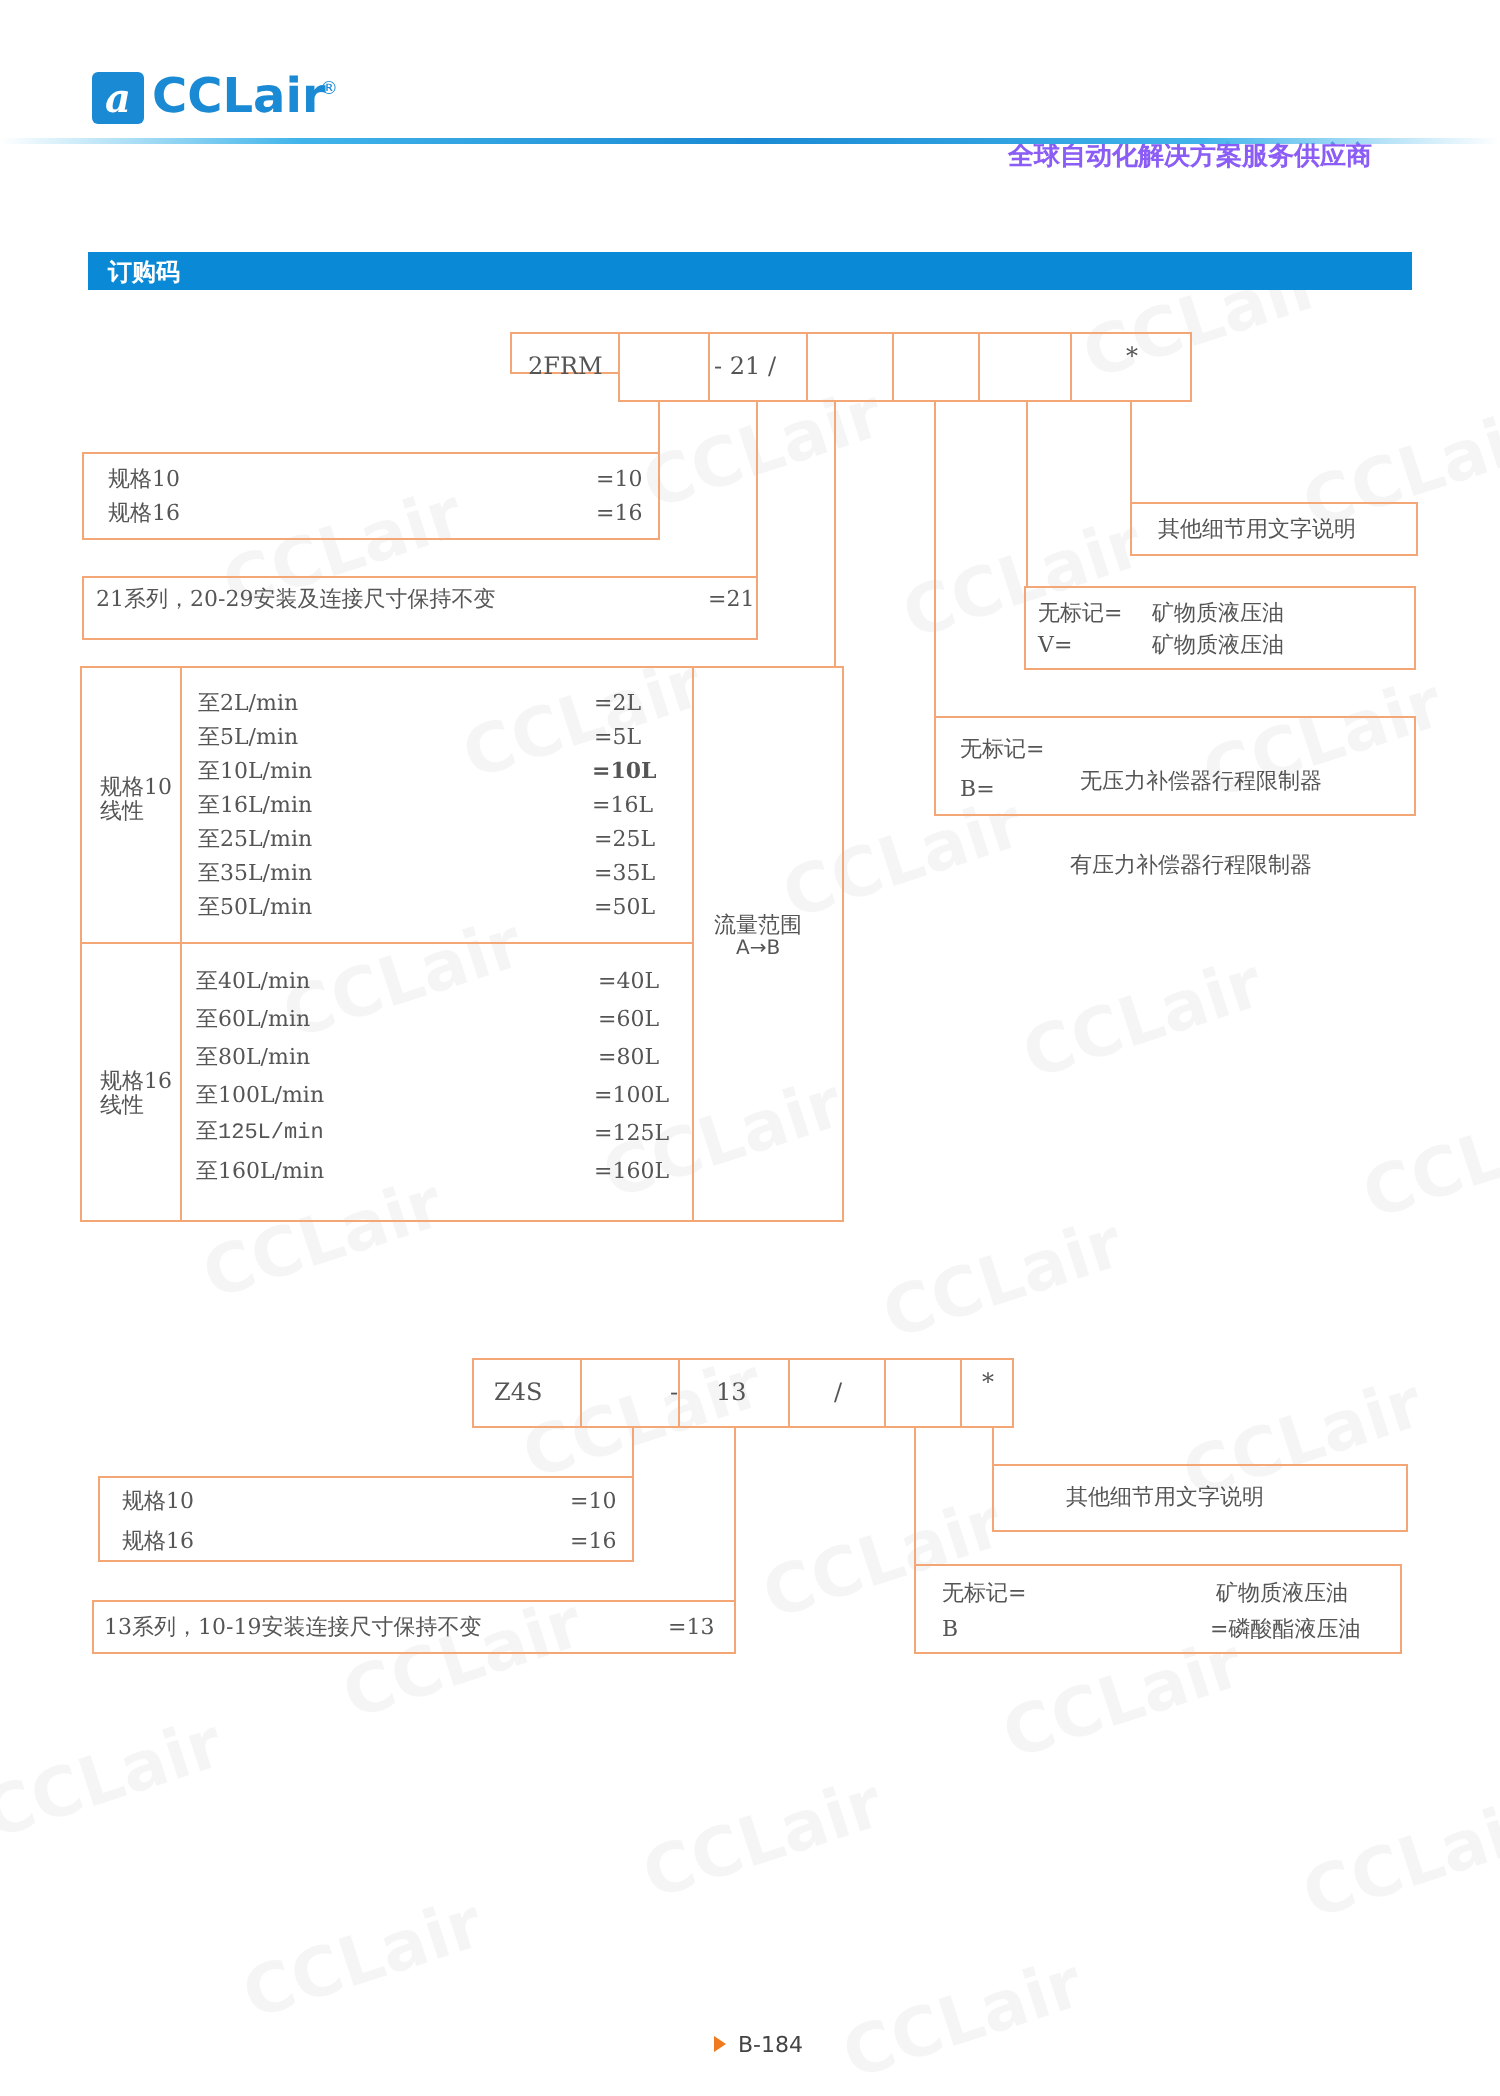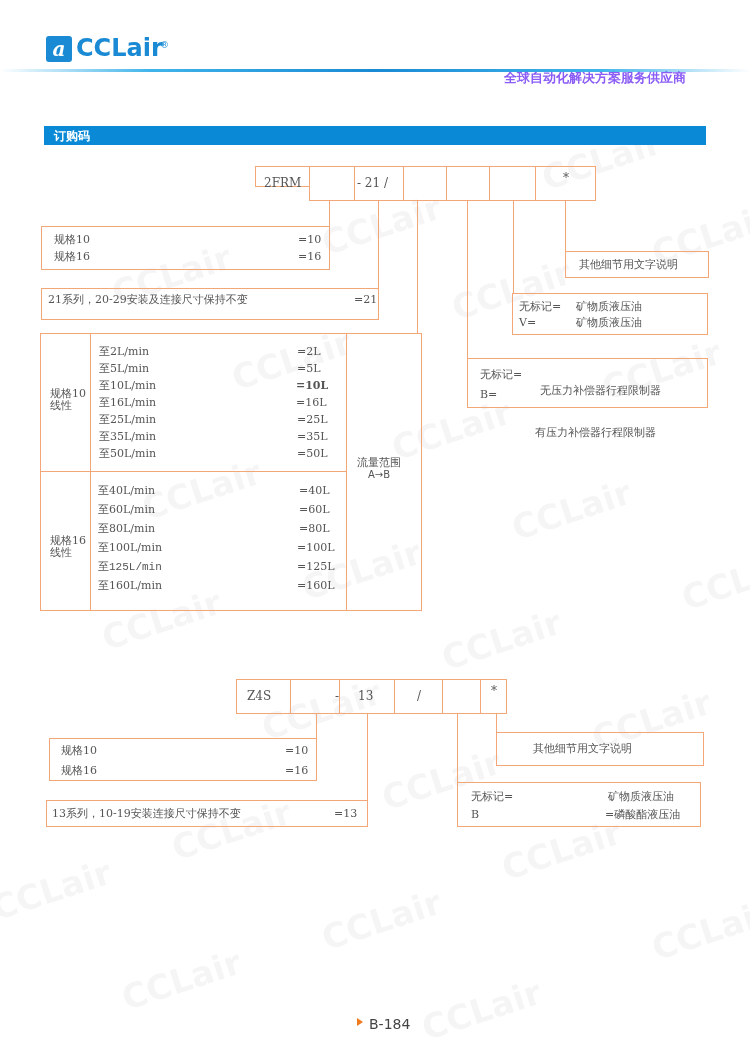--- a/index.html
+++ b/index.html
@@ -48,21 +48,21 @@
   }
 
   .watermark {
     position:absolute; font-family:"DejaVu Sans", sans-serif; font-weight:bold;
     font-size:34px; color:#000; opacity:0.035; transform:rotate(-18deg);
     white-space:nowrap; pointer-events:none;
   }
 
   .page-num {
     position:absolute; left:357px; top:1016px;
-    font-family:"DejaVu Sans", sans-serif; font-size:14px; color:#444;
+    font-family:"DejaVu Sans", sans-serif; font-size:11px; color:#444;
   }
   .page-arrow {
     position:absolute; left:357px; top:1018px; width:0; height:0;
     border-top:4px solid transparent; border-bottom:4px solid transparent;
     border-left:6px solid #f07a1e;
   }
 </style>
 </head>
 <body>
 

